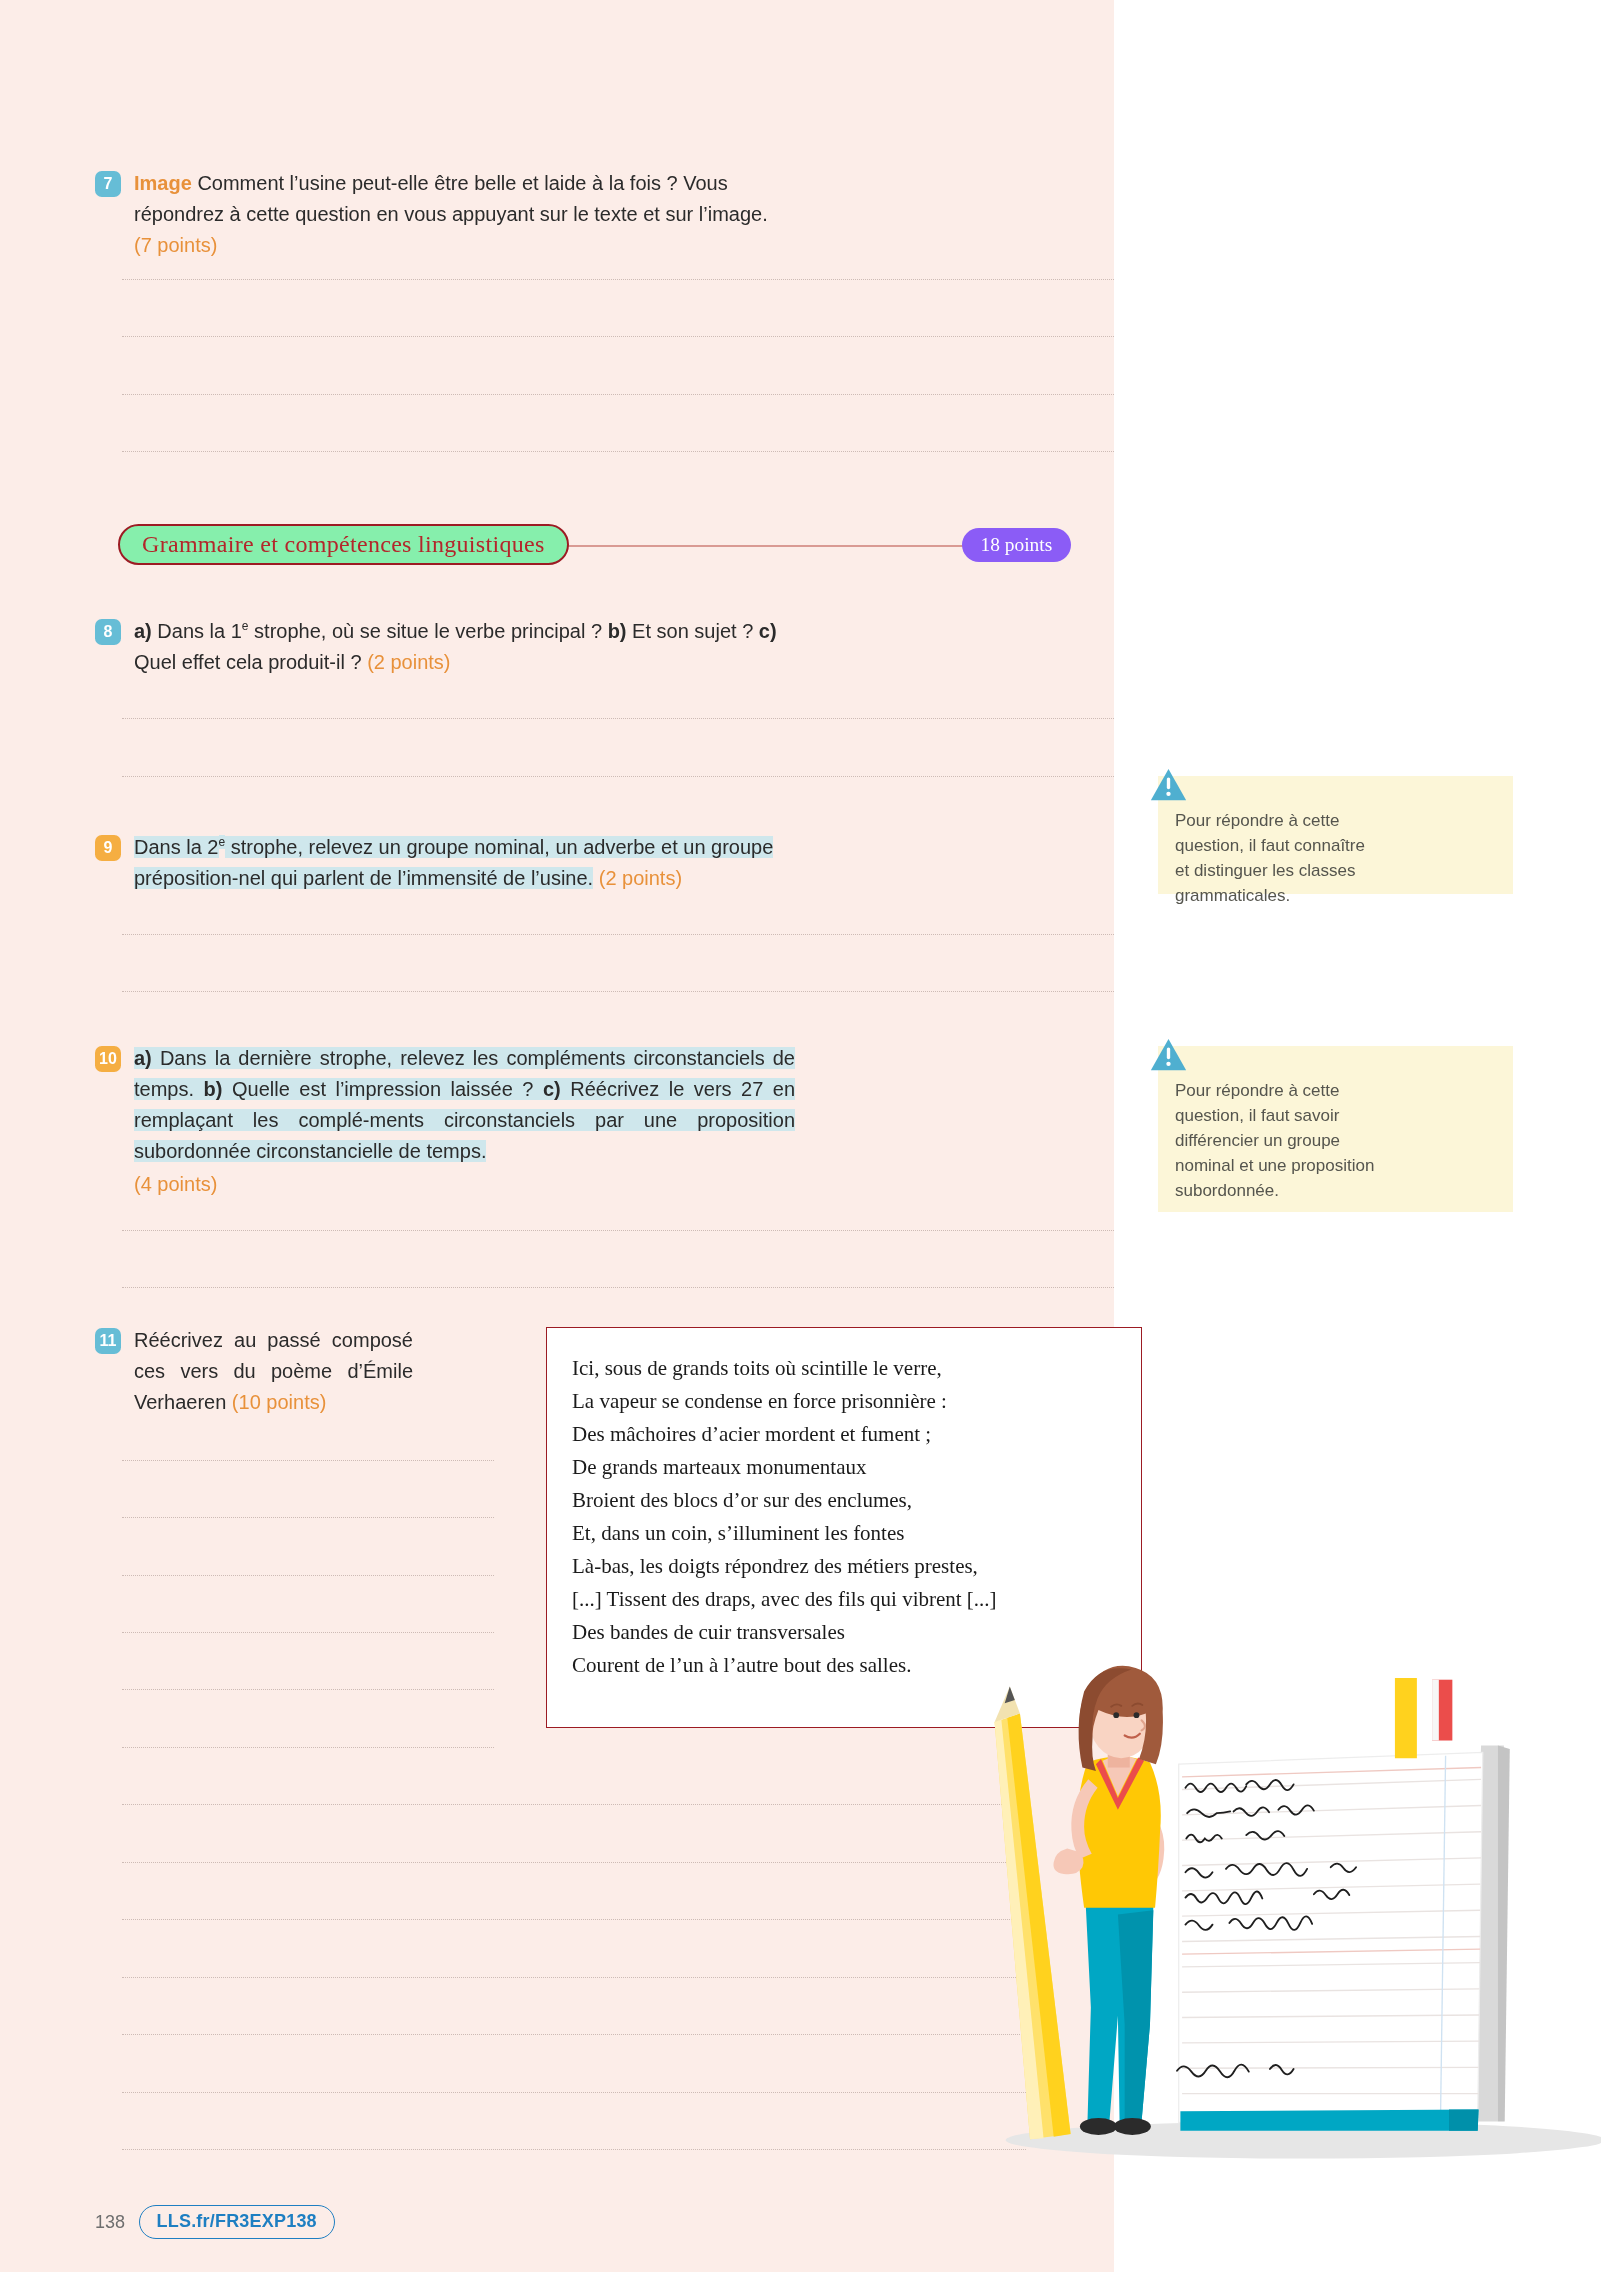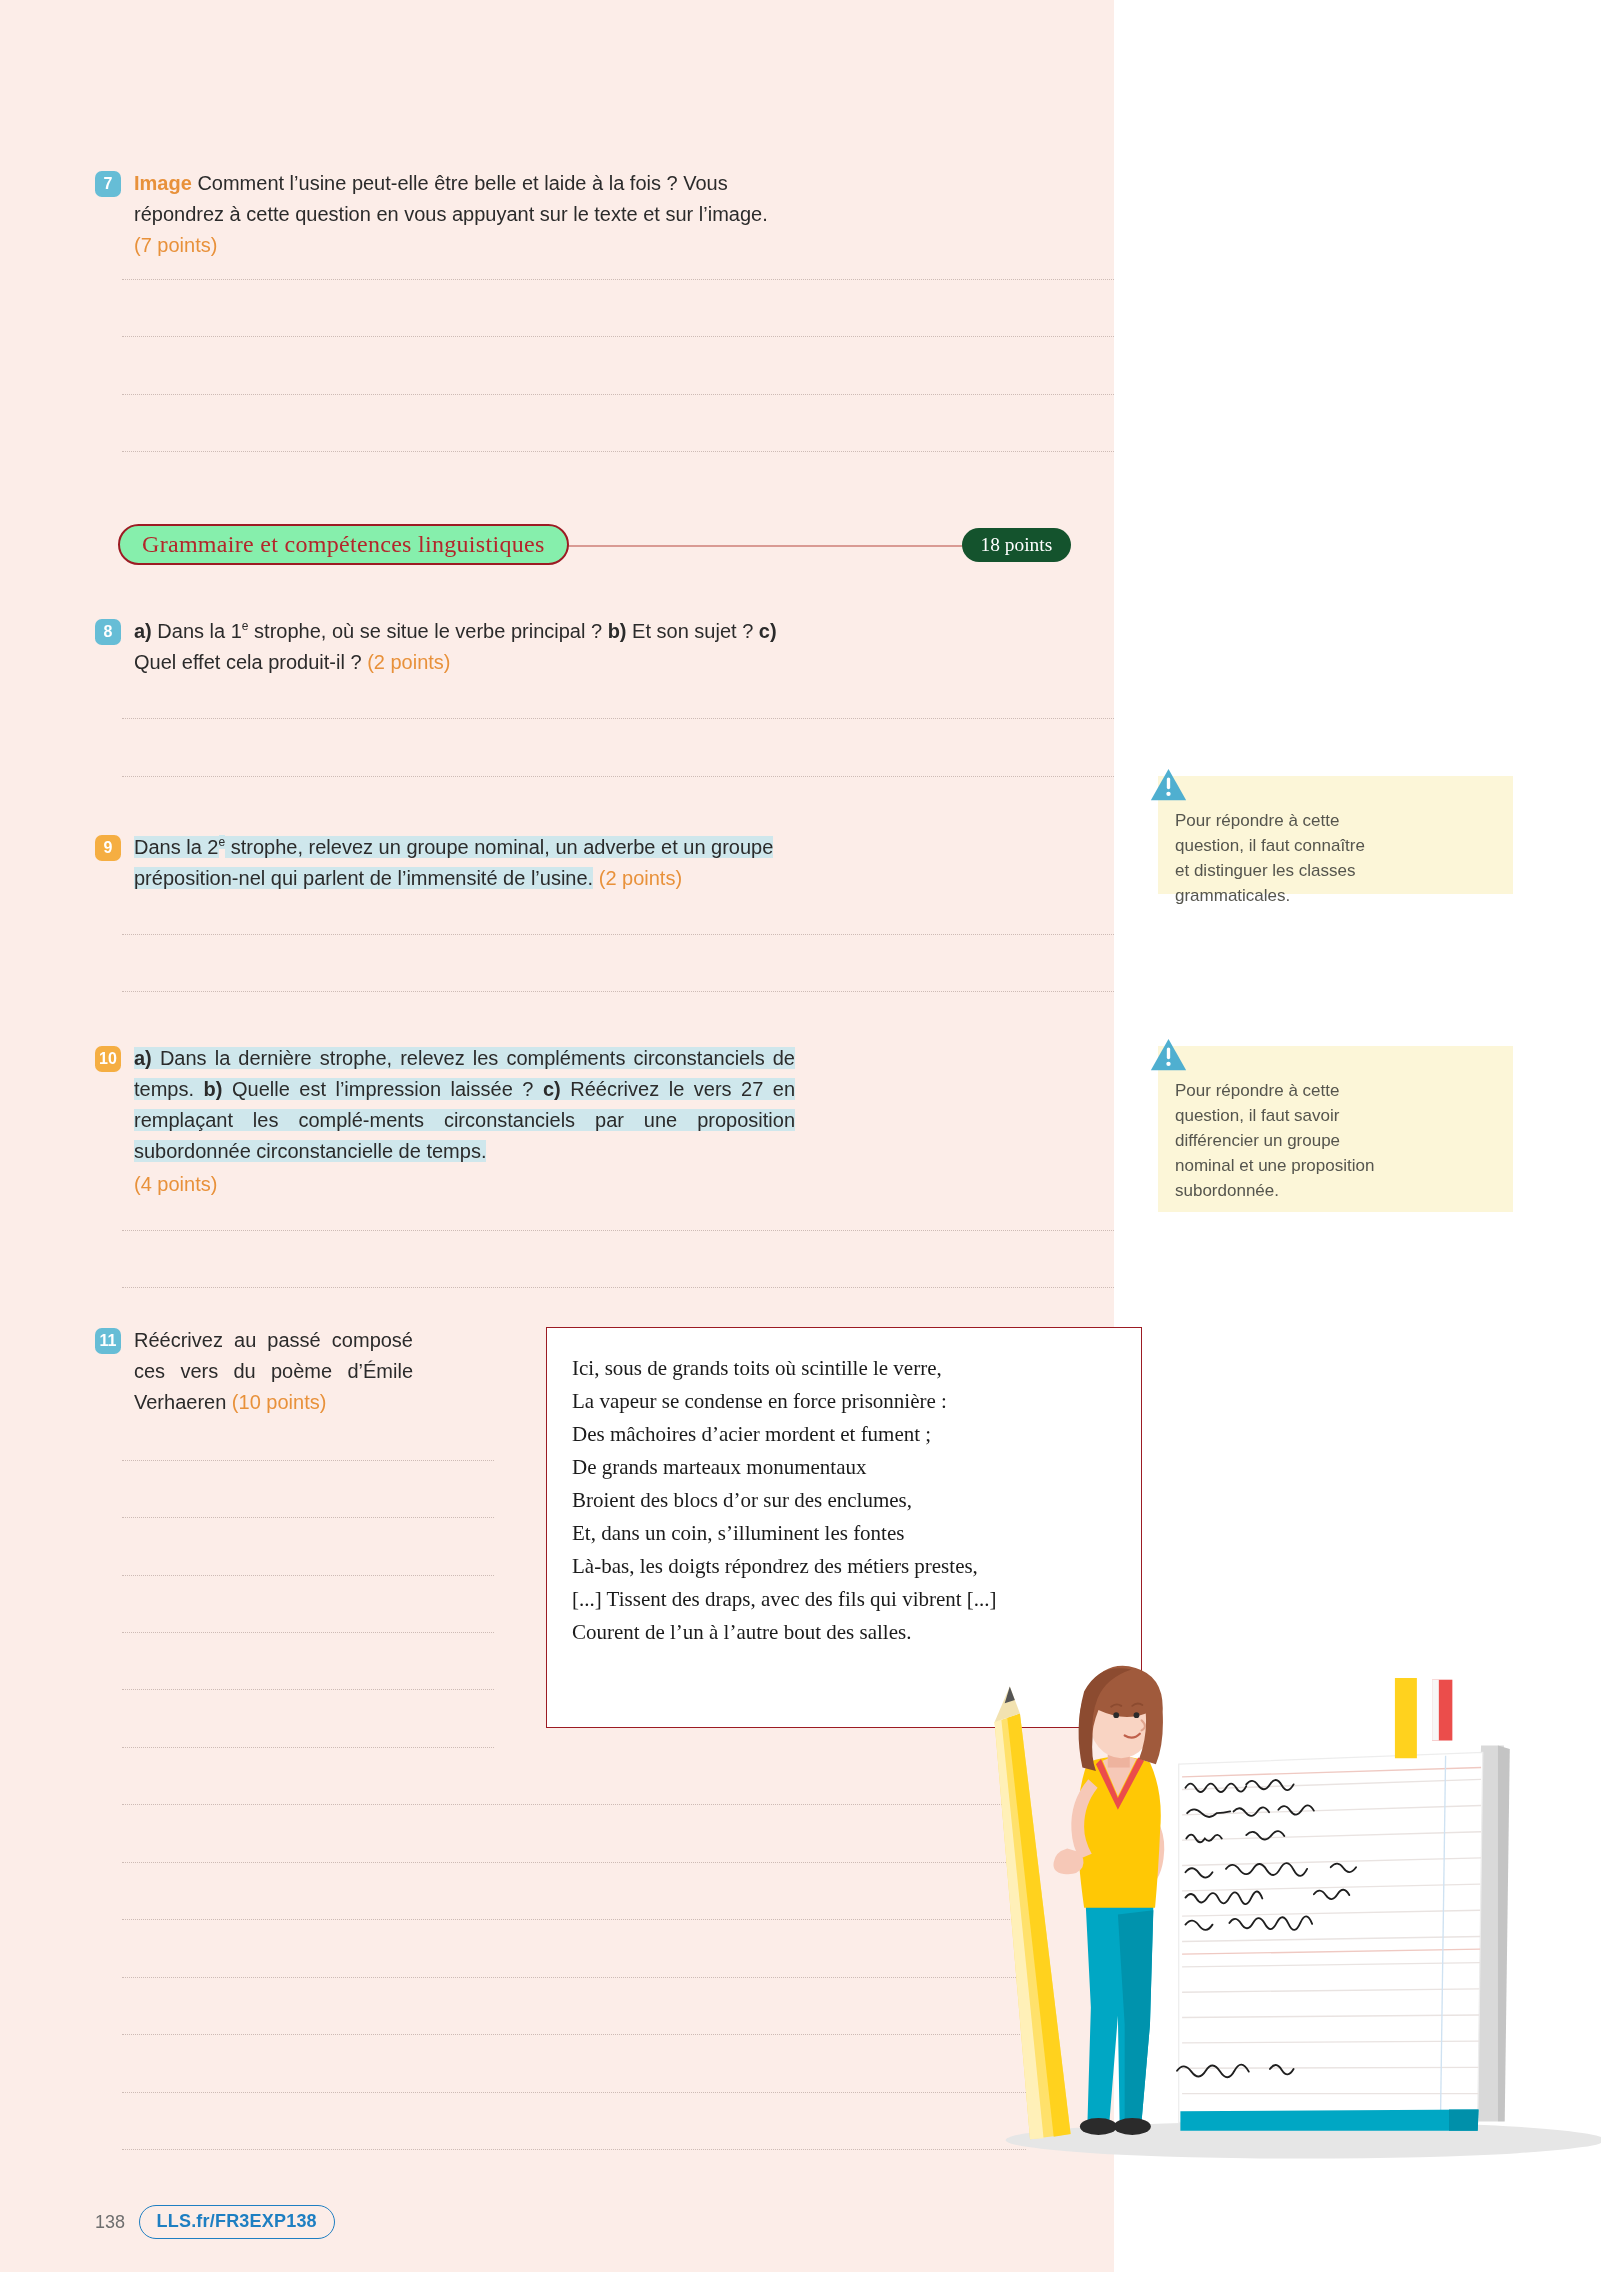--- a/index.html
+++ b/index.html
@@ -82,21 +82,21 @@
     letter-spacing: 0.3px;
     white-space: nowrap;
   }
   .sec-connector {
     position: absolute;
     height: 2.1px;
     background: #D99A93;
   }
   .sec-points {
     position: absolute;
-    background: #14532d;
+    background: #8b5cf6;
     border-radius: 18.6px;
     height: 34px;
     display: flex;
     align-items: center;
     justify-content: center;
     padding: 0 18.6px;
   }
   .sec-points span {
     font-family: "Liberation Serif", serif;
     color: #ffffff;
@@ -269,20 +269,21 @@
 
 <div class="poembox" style="left:546px; top:1327px; width:596px; height:401px; padding:24px 0 0 25px;">
   <div class="line">Ici, sous de grands toits où scintille le verre,</div>
   <div class="line">La vapeur se condense en force prisonnière :</div>
   <div class="line">Des mâchoires d’acier mordent et fument ;</div>
   <div class="line">De grands marteaux monumentaux</div>
   <div class="line">Broient des blocs d’or sur des enclumes,</div>
   <div class="line">Et, dans un coin, s’illuminent les fontes</div>
   <div class="line">Là-bas, les doigts répondrez des métiers prestes,</div>
   <div class="line">[...] Tissent des draps, avec des fils qui vibrent [...]</div>
+  <div class="line">Des bandes de cuir transversales</div>
   <div class="line">Courent de l’un à l’autre bout des salles.</div>
 </div>
 
 <div class="rule" style="left:122px; top:1460px; width:372px;"></div>
 <div class="rule" style="left:122px; top:1517px; width:372px;"></div>
 <div class="rule" style="left:122px; top:1575px; width:372px;"></div>
 <div class="rule" style="left:122px; top:1632px; width:372px;"></div>
 <div class="rule" style="left:122px; top:1689px; width:372px;"></div>
 <div class="rule" style="left:122px; top:1747px; width:372px;"></div>
 

